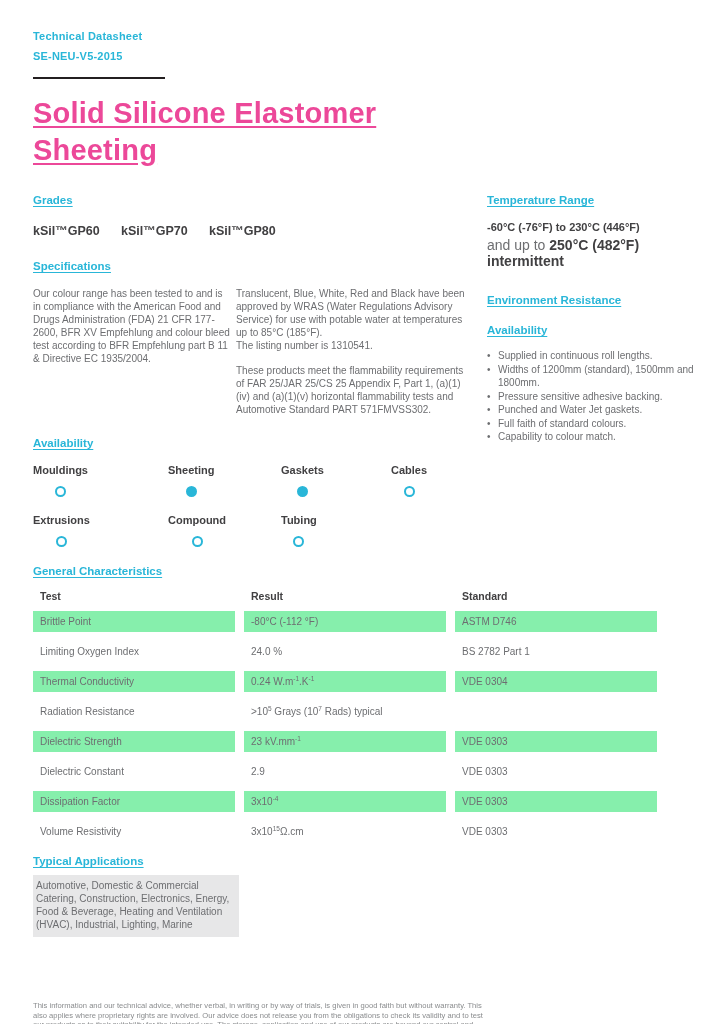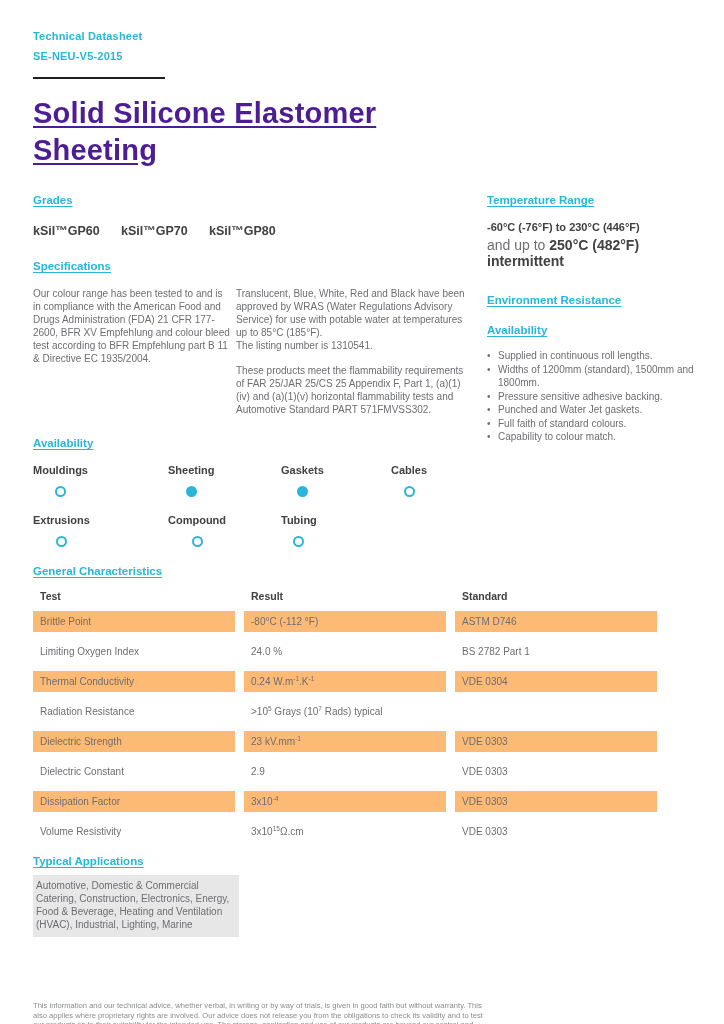--- a/index.html
+++ b/index.html
@@ -7,21 +7,21 @@
   body { font-family:"Liberation Sans","DejaVu Sans",sans-serif; }
   .page {
     position:relative; width:724px; height:1024px; background:#fff;
     overflow:hidden; padding:30px 24px 0 33px; color:#6d6e71;
   }
   
   .doc-type, .doc-code { color:#29b6d8; font-size:11px; font-weight:bold; letter-spacing:.2px; }
   .doc-type { margin-bottom:8px; }
   .header-rule { width:132px; height:2px; background:#231f20; margin-top:15px; }
   .page-title {
-    margin-top:16px; width:430px; color:#4c1d95; font-size:29px; font-weight:bold;
+    margin-top:16px; width:430px; color:#ec4899; font-size:29px; font-weight:bold;
     line-height:37px; text-decoration:underline; text-underline-offset:3px; letter-spacing:.2px;
   }
   
   .cols { display:flex; align-items:flex-start; margin-top:25px; }
   .col-left { width:434px; }
   .col-right { width:217px; margin-left:20px; }
   .section-heading {
     color:#29b6d8; font-size:11.5px; font-weight:bold; text-decoration:underline;
     text-underline-offset:2px; margin-bottom:15px;
   }
@@ -51,21 +51,21 @@
   .avail-list-section { margin-top:18px; }
   .bullet-list { list-style:none; margin-top:-2px; }
   .bullet-list li { font-size:10px; line-height:13.5px; color:#6d6e71; padding-left:11px; position:relative; }
   .bullet-list li::before { content:"\2022"; position:absolute; left:0; top:0; color:#6d6e71; }
   
   .chars-section { margin-top:18px; }
   .chars-section .section-heading { margin-bottom:10px; }
   .tgrid { display:grid; grid-template-columns:202px 202px 202px; column-gap:28px;gap:9px; }
   .thead-cell { color:#414042; font-size:10.5px; font-weight:bold; height:24px; line-height:18px; padding-left:7px; }
   .tcell { font-size:10px; color:#6d6e71; height:21px; line-height:21px; padding-left:7px; white-space:nowrap; }
-  .tcell.shaded { background:#fdba74; }
+  .tcell.shaded { background:#86efac; }
   .tcell sup { font-size:6.5px; line-height:0; vertical-align:4px; letter-spacing:0; }
   
   .apps-section { margin-top:13px; }
   .apps-section .section-heading { margin-bottom:8px; }
   .apps-box { background:#e7e7e8; width:206px; padding:4px 6px 6px 3px; font-size:10px; line-height:13px; color:#6d6e71; }
   
   .footer { margin-top:64px; width:458px; font-size:7.6px; line-height:9.6px; color:#8a8c8e; }
 </style>
 </head>
 <body>

